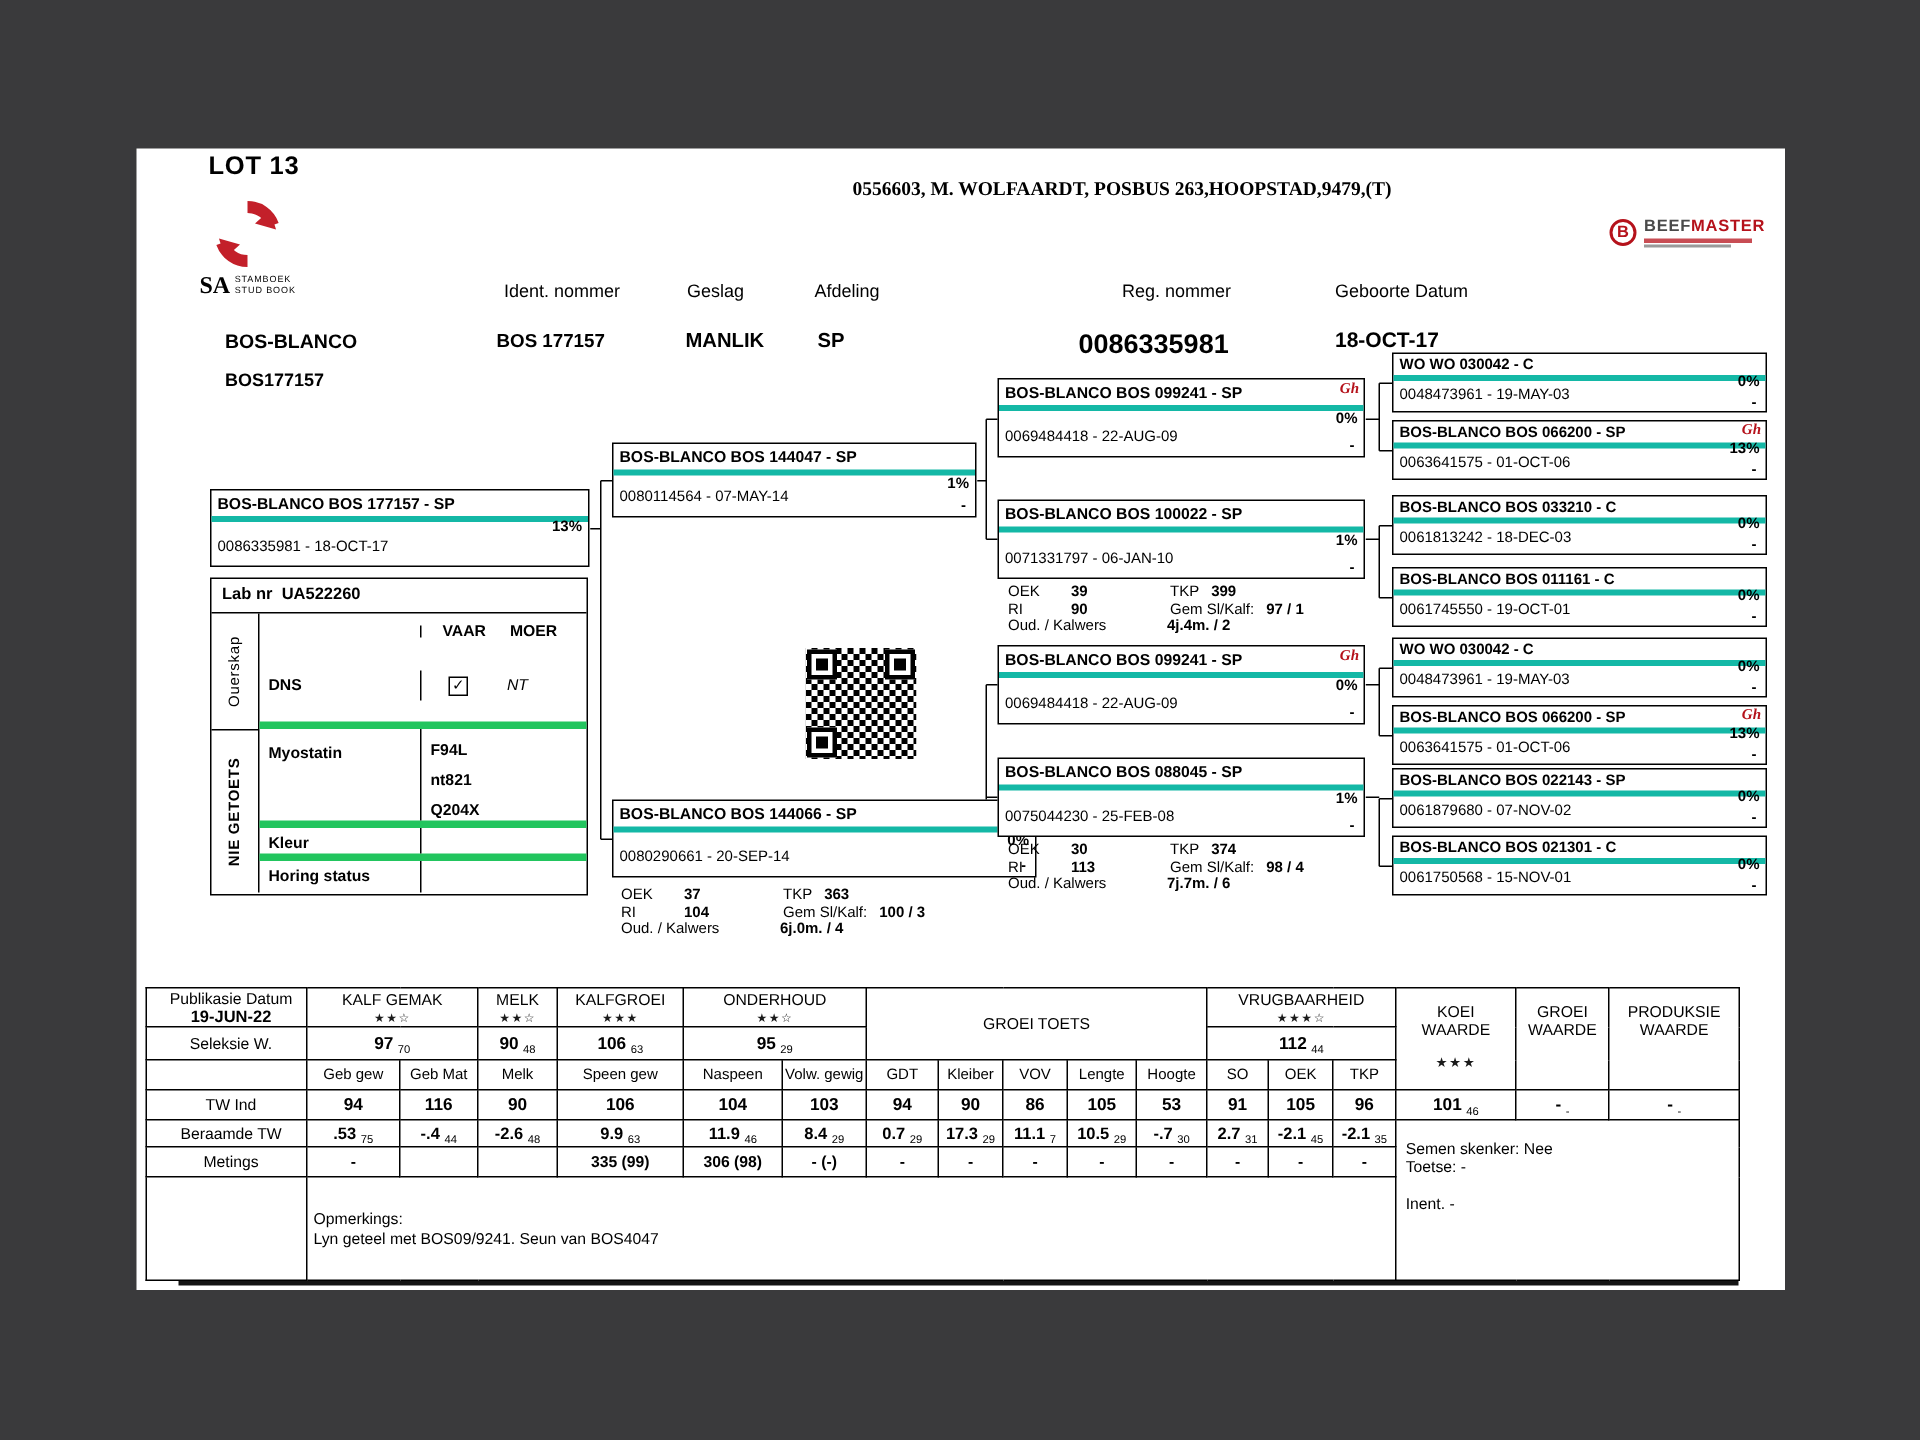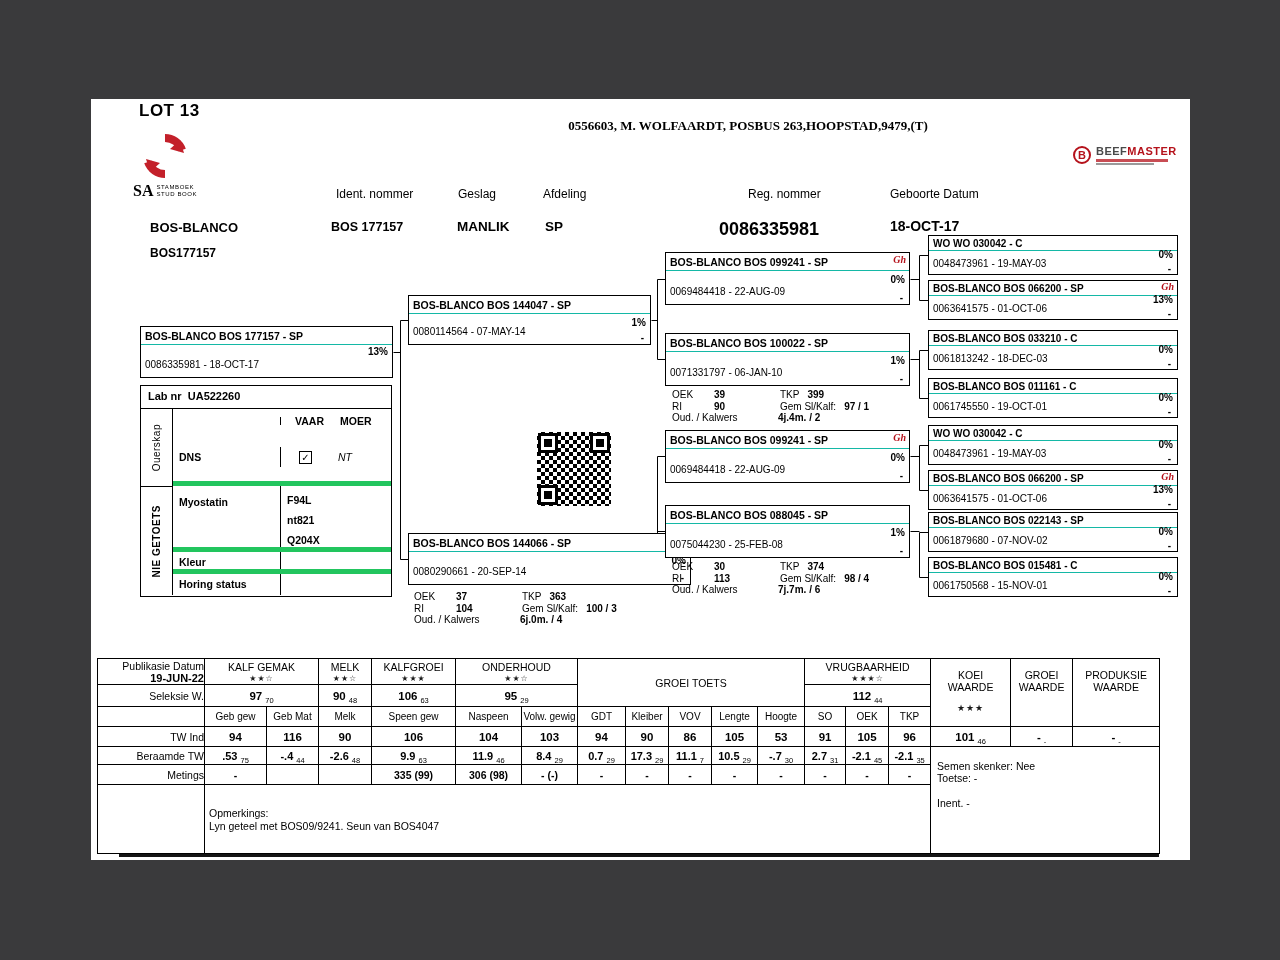--- a/index.html
+++ b/index.html
@@ -30,21 +30,21 @@
   .bm-name { font-size:11px; font-weight:bold; letter-spacing:0.5px; color:#4a4a4a; line-height:11px; white-space:nowrap; }
   .bm-name .red { color:#b5121b; }
   .bm-bar1 { margin-top:2px; width:72px; height:3px; background:#b5121b; opacity:0.75; }
   .bm-bar2 { margin-top:1px; width:58px; height:2px; background:#9a9a9a; }
 
   .flabel { font-size:12px; white-space:nowrap; }
   .fvalue { font-size:12.5px; font-weight:bold; white-space:nowrap;text-align:right; }
 
   
   .pbox { position:absolute; border:1px solid #000; background:#fff; }
-  .ptitle { font-size:10.5px; font-weight:bold; padding:3px 4px 2px 4px; border-bottom:1px solid #14b8a6; white-space:nowrap; overflow:hidden; }
+  .ptitle { font-size:10.5px; font-weight:bold; padding:3px 4px 2px 4px; border-bottom:4px solid #14b8a6; white-space:nowrap; overflow:hidden; }
   .preg { position:absolute; left:4px; bottom:7px; font-size:10px; white-space:nowrap; }
   .pct { position:absolute; right:4px; top:21px; font-size:10px; font-weight:bold; }
   .pdash { position:absolute; right:6px; bottom:1px; font-size:10px; font-weight:bold; }
   .marker { position:absolute; right:3px; top:2px; color:#b5121b;
             font-family:"Liberation Serif", serif; font-style:italic; font-weight:bold; font-size:10px; line-height:10px; }
   .g4 .ptitle { font-size:10px; padding:2px 4px 1px 4px; }
   .g4 .preg { bottom:5px; }
   .g4 .pct { top:13px; }
   .g4 .pdash { bottom:0; }
   .g4 .marker { top:1px; }
@@ -79,21 +79,21 @@
 
   
   .qr { position:absolute; left:446px; top:333px; width:74px; height:74px; background:
         conic-gradient(#000 90deg, #fff 0 180deg, #000 0 270deg, #fff 0) 0 0 / 8px 8px; outline:4px solid #fff; }
   .qf { position:absolute; width:20px; height:20px; border:3px solid #000; background:#fff; }
   .qf::after { content:""; position:absolute; inset:3px; background:#000; }
 
   
   .btable { position:absolute; left:6px; top:559px; width:1062px; border-collapse:collapse; table-layout:fixed; font-size:10px; }
   .btable td { border:1px solid #000; text-align:center; vertical-align:middle; padding:0; overflow:hidden; }
-  .btable .lbl { text-align:right; padding-left:6px; font-size:10.5px; }
+  .btable .lbl { text-align:center; padding-left:6px; font-size:10.5px; }
   .ghead { font-size:10.5px; line-height:12px; }
   .stars { font-size:8px; letter-spacing:1px; margin-top:1px; color:#1a1a1a; }
   .koei-stars { font-size:9px; margin-top:10px; }
   .bval { font-weight:bold; font-size:11.5px; }
   .bval2 { font-weight:bold; font-size:11px; }
   .acc { font-size:7.5px; margin-left:3px; position:relative; top:3px; font-weight:normal; }
   .colh { font-size:10px; }
   .met { font-weight:bold; font-size:10.5px; }
   .rb { text-align:left !important; vertical-align:top !important; padding:14px 6px 0 6px !important; font-size:10.5px; line-height:11.5px; }
   .opm { text-align:left !important; vertical-align:top !important; padding:22px 0 0 4px !important; font-size:10.5px; line-height:13px; }
@@ -246,21 +246,21 @@
     <div class="preg">0063641575 - 01-OCT-06</div>
     <span class="pdash">-</span>
   </div>
   <div class="pbox g4" style="left:837px;top:413px;width:250px;height:40px">
     <div class="ptitle">BOS-BLANCO BOS 022143 - SP</div>
     <span class="pct">0%</span>
     <div class="preg">0061879680 - 07-NOV-02</div>
     <span class="pdash">-</span>
   </div>
   <div class="pbox g4" style="left:837px;top:458px;width:250px;height:40px">
-    <div class="ptitle">BOS-BLANCO BOS 015481 - C</div>
+    <div class="ptitle">BOS-BLANCO BOS 021301 - C</div>
     <span class="pct">0%</span>
     <div class="preg">0061750568 - 15-NOV-01</div>
     <span class="pdash">-</span>
   </div>
 
   <div class="stats" style="left:581px;top:290px">
     <div class="r">
         <span class="c1">OEK</span>
         <span class="v1">39</span>
         <span class="c2">TKP</span>

